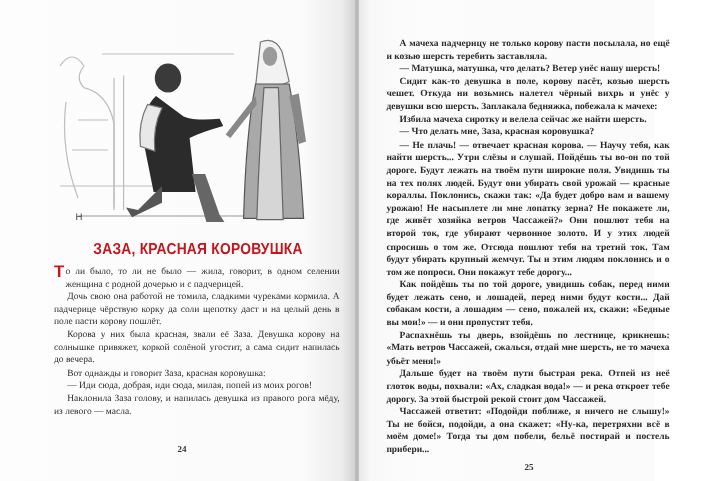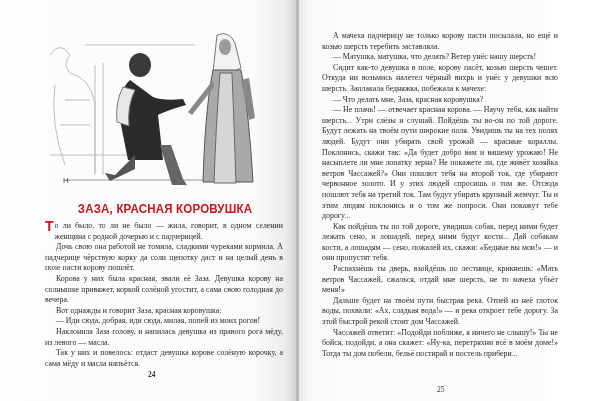--- a/index.html
+++ b/index.html
@@ -1,20 +1,20 @@
 <!DOCTYPE html>
 <html><head>
   <meta charset="utf-8">
   <style>
     html, body { margin:0; padding:0; }
     body { width:600px; height:401px; background:#ffffff; position:relative; overflow:hidden;
            font-family:"Liberation Serif","DejaVu Serif",serif; color:#2a2a2a; }
     .page { position:absolute; top:0; height:401px; background:#fbfbfa; }
     .page.left { left:0; width:297px; background:linear-gradient(to right,#fdfdfd 0%,#fbfbfb 85%,#ececec 96%,#cfcfcf 100%); }
-    .page.right { left:299px; width:246px; background:linear-gradient(to right,#e8e8e8 0%,#f8f8f8 4%,#fcfcfc 20%,#fbfbfb 100%); }
+    .page.right { left:299px; width:246px; background:linear-gradient(to right,#e8e8e8 0%,#f8f8f8 4%,#fcfcfc 20%,#fbfbfb 100%);font-weight:bold; }
     .gutter { position:absolute; left:296px; top:0; width:4px; height:401px; background:#b9b9b9; }
     .illus { position:absolute; left:45px; top:25px; width:225px; height:170px; }
     .title { position:absolute; left:40px; top:202px; width:250px; text-align:center;
              font-family:"Liberation Sans","DejaVu Sans",sans-serif; font-weight:bold;
              font-size:11.5px; color:#c4161c; letter-spacing:0.2px; transform:scaleY(1.15); }
     .text { position:absolute; font-size:7.9px; line-height:10.6px; text-align:justify; }
     .text p { margin:0; text-indent:11px; }
     .text p.noind { text-indent:0; }
     .left .text { left:45px; top:221px; width:238px; }
     .right .text { left:23px; top:31px; width:236px; }
@@ -55,37 +55,37 @@
       <path d="M196 55 l8 40 l6 -2 l-6 -40 z" fill="#888"></path>
     </g>
     <text x="18" y="158" font-size="8" fill="#444" font-family="Liberation Sans, sans-serif">Н</text>
   </svg>
 
   <div class="title">ЗАЗА, КРАСНАЯ КОРОВУШКА</div>
 
   <div class="text">
     <p class="noind"><span class="dropcap">Т</span><span>о ли было, то ли не было — жила, говорит, в одном селении женщина с родной дочерью и с падчерицей.</span></p>
     <p>Дочь свою она работой не томила, сладкими чуреками кормила. А падчерице чёрствую корку да соли щепотку даст и на целый день в поле пасти корову пошлёт.</p>
-    <p>Корова у них была красная, звали её Заза. Девушка корову на солнышке привяжет, коркой солёной угостит, а сама свою голодная до вечера.</p>
+    <p>Корова у них была красная, звали её Заза. Девушка корову на солнышке привяжет, коркой солёной угостит, а сама сидит напилась до вечера.</p>
     <p>Вот однажды и говорит Заза, красная коровушка:</p>
     <p>— Иди сюда, добрая, иди сюда, милая, попей из моих рогов!</p>
     <p>Наклонила Заза голову, и напилась девушка из правого рога мёду, из левого — масла.</p>
-    <p>Так у них и повелось: отдаст девушка корове солёную корочку, а сама мёду и масла напьётся.</p>
   </div>
 
   <div class="pagenum">24</div>
 </div>
 
 <div class="gutter"></div>
 
 <div class="page right">
   <div class="text">
     <p>А мачеха падчерицу не только корову пасти посылала, но ещё и козью шерсть теребить заставляла.</p>
     <p>— Матушка, матушка, что делать? Ветер унёс нашу шерсть!</p>
     <p>Сидит как-то девушка в поле, корову пасёт, козью шерсть чешет. Откуда ни возьмись налетел чёрный вихрь и унёс у девушки всю шерсть. Заплакала бедняжка, побежала к мачехе:</p>
+    <p>Избила мачеха сиротку и велела сейчас же найти шерсть.</p>
     <p>— Что делать мне, Заза, красная коровушка?</p>
     <p>— Не плачь! — отвечает красная корова. — Научу тебя, как найти шерсть... Утри слёзы и слушай. Пойдёшь ты во-он по той дороге. Будут лежать на твоём пути широкие поля. Увидишь ты на тех полях людей. Будут они убирать свой урожай — красные кораллы. Поклонись, скажи так: «Да будет добро вам и вашему урожаю! Не насыплете ли мне лопатку зерна? Не покажете ли, где живёт хозяйка ветров Чассажей?» Они пошлют тебя на второй ток, где убирают червонное золото. И у этих людей спросишь о том же. Отсюда пошлют тебя на третий ток. Там будут убирать крупный жемчуг. Ты и этим людям поклонись и о том же попроси. Они покажут тебе дорогу...</p>
     <p>Как пойдёшь ты по той дороге, увидишь собак, перед ними будет лежать сено, и лошадей, перед ними будут кости... Дай собакам кости, а лошадям — сено, пожалей их, скажи: «Бедные вы мои!» — и они пропустят тебя.</p>
     <p>Распахнёшь ты дверь, взойдёшь по лестнице, крикнешь: «Мать ветров Чассажей, сжалься, отдай мне шерсть, не то мачеха убьёт меня!»</p>
     <p>Дальше будет на твоём пути быстрая река. Отпей из неё глоток воды, похвали: «Ах, сладкая вода!» — и река откроет тебе дорогу. За этой быстрой рекой стоит дом Чассажей.</p>
     <p>Чассажей ответит: «Подойди поближе, я ничего не слышу!» Ты не бойся, подойди, а она скажет: «Ну-ка, перетряхни всё в моём доме!» Тогда ты дом побели, бельё постирай и постель прибери...</p>
   </div>
   <div class="pagenum">25</div>
 </div>
 

